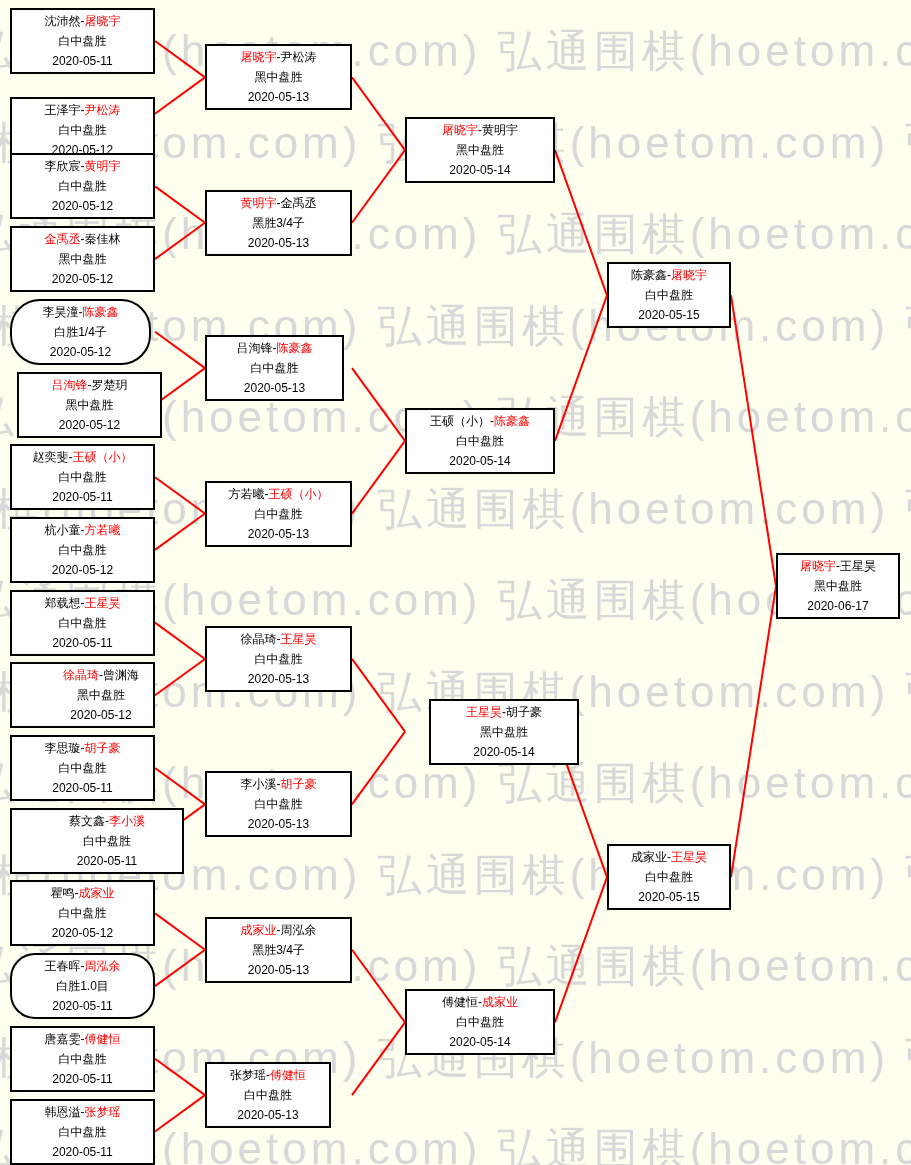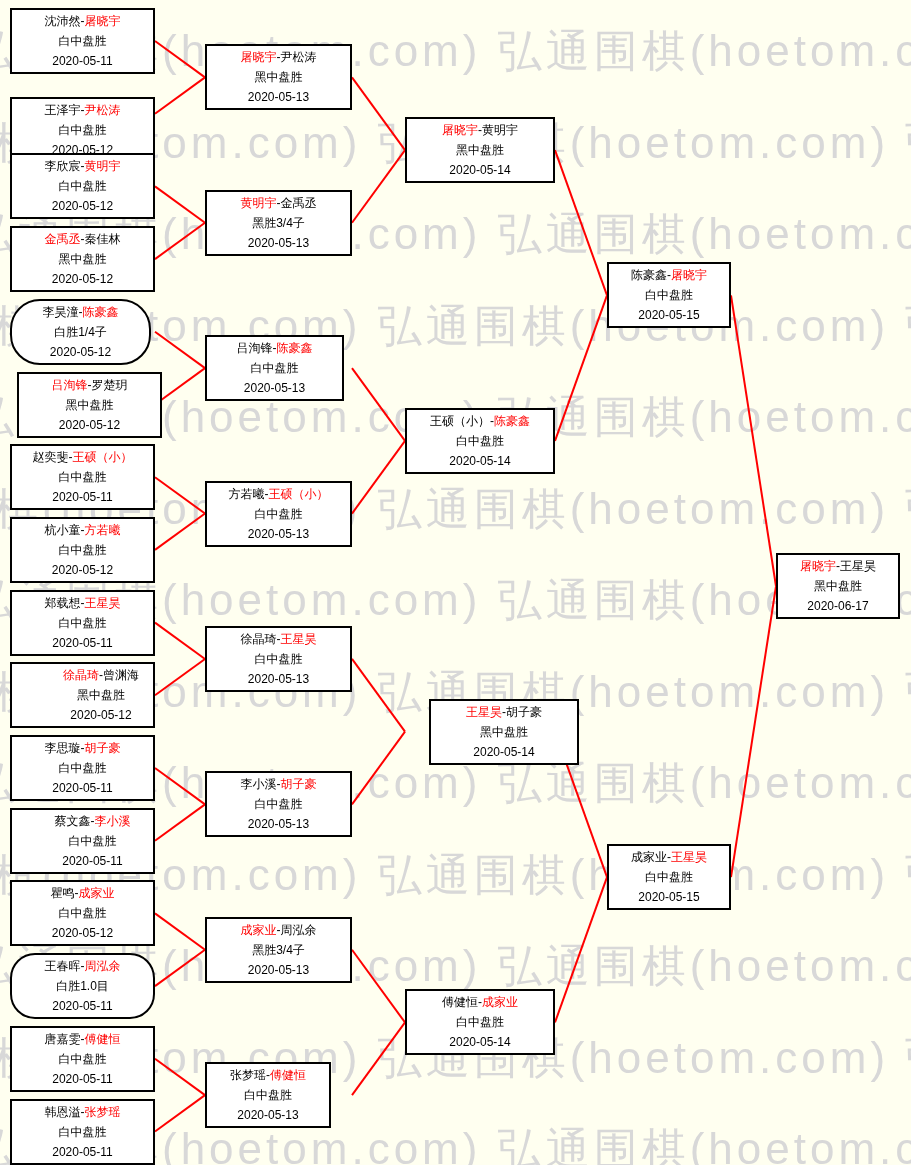--- a/index.html
+++ b/index.html
@@ -123,21 +123,21 @@
       <div class="match-box" style="left: 10px; top: 662.3px; width: 145px; padding-left: 37px;">
         <div class="row"><span class="winner">徐晶琦</span>-<span>曾渊海</span></div>
         <div class="row">黑中盘胜</div>
         <div class="row">2020-05-12</div>
       </div>
       <div class="match-box" style="left: 10px; top: 735px; width: 145px;">
         <div class="row"><span>李思璇</span>-<span class="winner">胡子豪</span></div>
         <div class="row">白中盘胜</div>
         <div class="row">2020-05-11</div>
       </div>
-      <div class="match-box" style="left: 10px; top: 807.7px; width: 145px; padding-left: 20px;">
+      <div class="match-box" style="left: 10px; top: 807.7px; width: 174px; padding-left: 20px;">
         <div class="row"><span>蔡文鑫</span>-<span class="winner">李小溪</span></div>
         <div class="row">白中盘胜</div>
         <div class="row">2020-05-11</div>
       </div>
       <div class="match-box" style="left: 10px; top: 880.4px; width: 145px;">
         <div class="row"><span>瞿鸣</span>-<span class="winner">成家业</span></div>
         <div class="row">白中盘胜</div>
         <div class="row">2020-05-12</div>
       </div>
       <div class="match-box" style="left: 10px; top: 953.1px; width: 145px; border-radius: 25px;">

